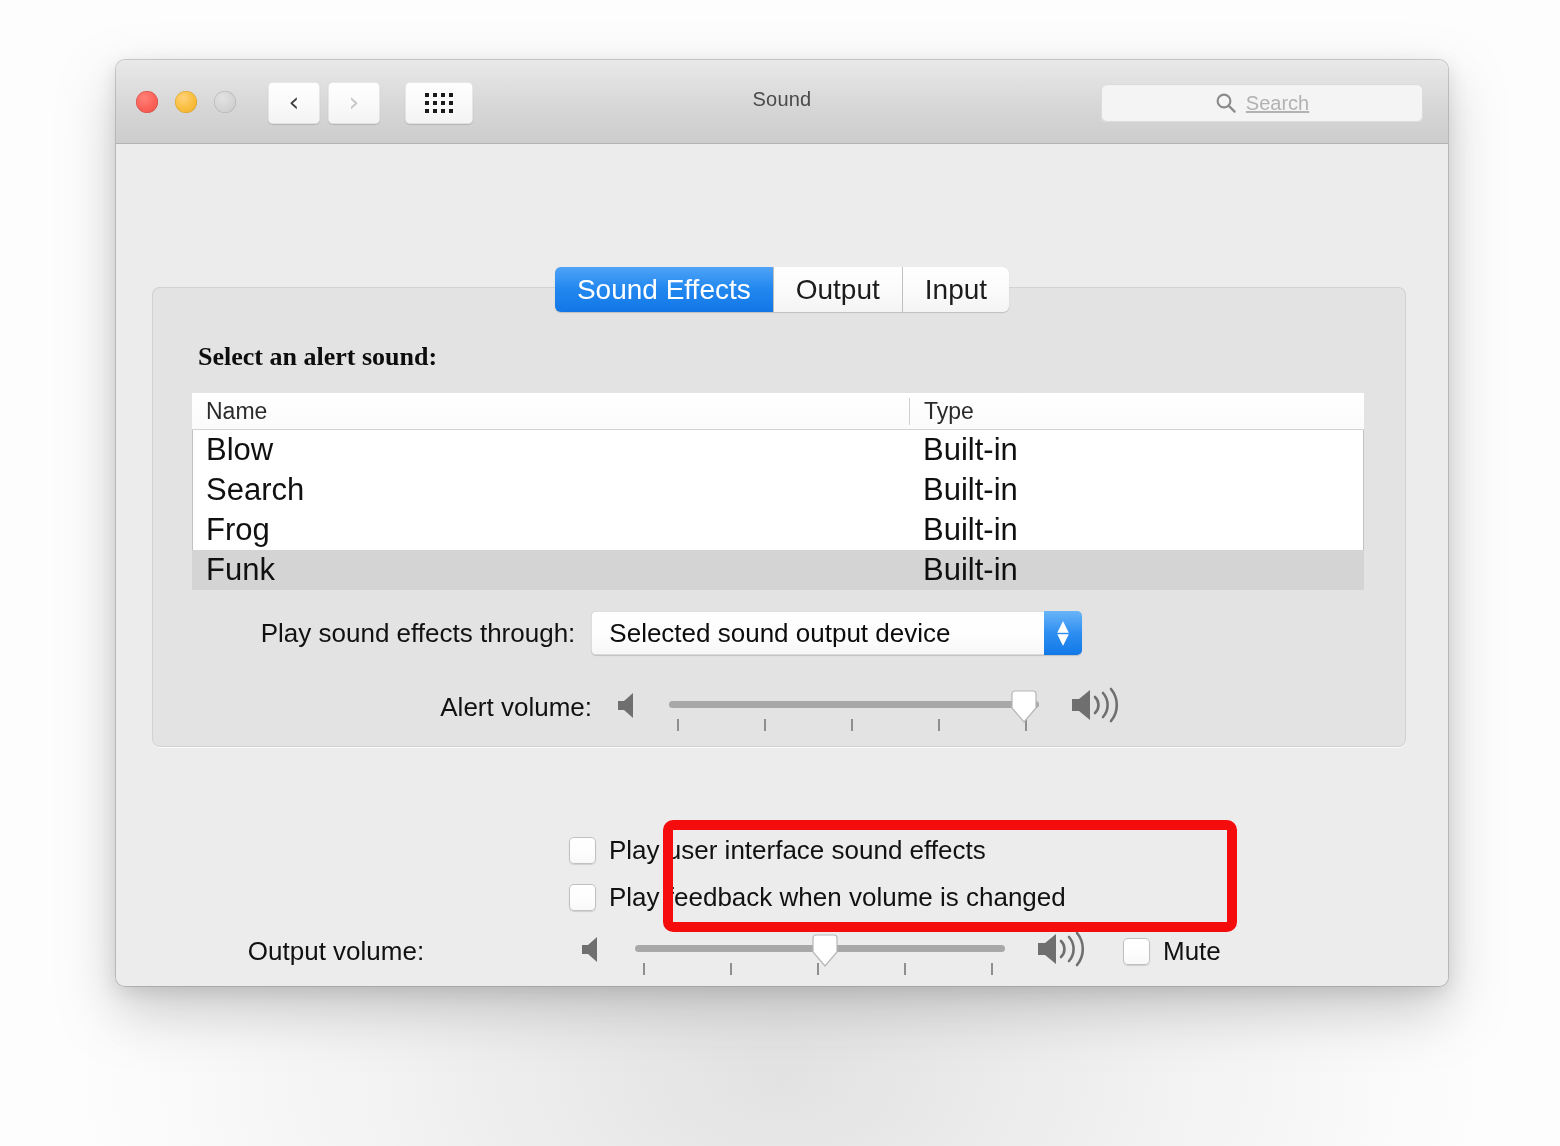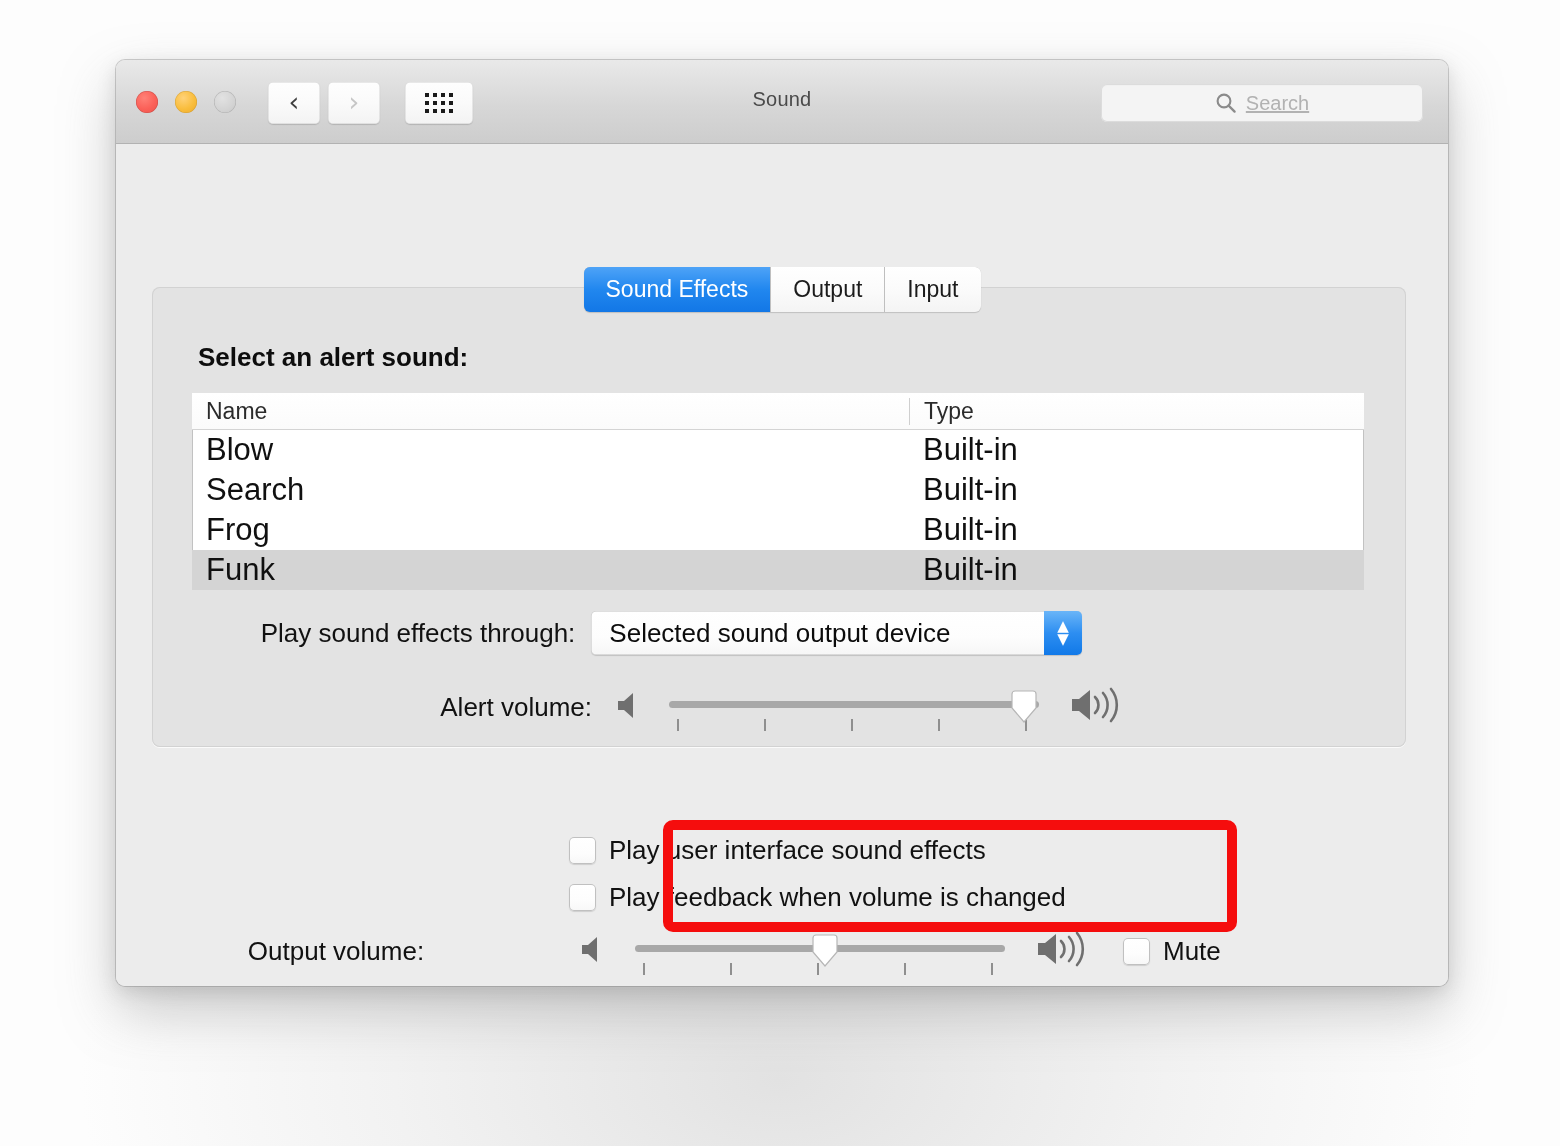--- a/index.html
+++ b/index.html
@@ -170,21 +170,21 @@
     border-radius: 6px;
     overflow: hidden;
     box-shadow: 0 1px 1px rgba(0,0,0,0.16), inset 0 0 0 0.5px rgba(160,160,160,0.75);
     height: 45px;
   }
   .tab {
     display: flex;
     align-items: center;
     justify-content: center;
     padding: 0 22px;
-    font-size: 23px;
+    font-size: 28px;
     color: #1c1c1c;
     background: linear-gradient(to bottom, #ffffff 0%, #fbfbfb 50%, #f4f4f4 100%);
     border-right: 1px solid #bfbfbf;
   }
   .tab:last-child { border-right: none; }
   .tab.active {
     background: linear-gradient(to bottom, #4ea3f7 0%, #2187ef 50%, #1277e6 100%);
     color: #ffffff;
   }
 
@@ -200,20 +200,21 @@
     box-shadow: inset 0 0 0 1px #d2d2d2, 0 1px 0 rgba(255,255,255,0.8);
   }
 
   .sectitle {
     position: absolute;
     left: 46px;
     top: 55px;
     font-size: 26px;
     font-weight: bold;
     color: #0d0d0d;
+    font-family: Liberation Serif, serif;
   }
 
   
   .table {
     position: absolute;
     left: 40px;
     top: 106px;
     width: 1172px;
     background: #ffffff;
     box-shadow: inset 0 0 0 1px #c2c2c2;

